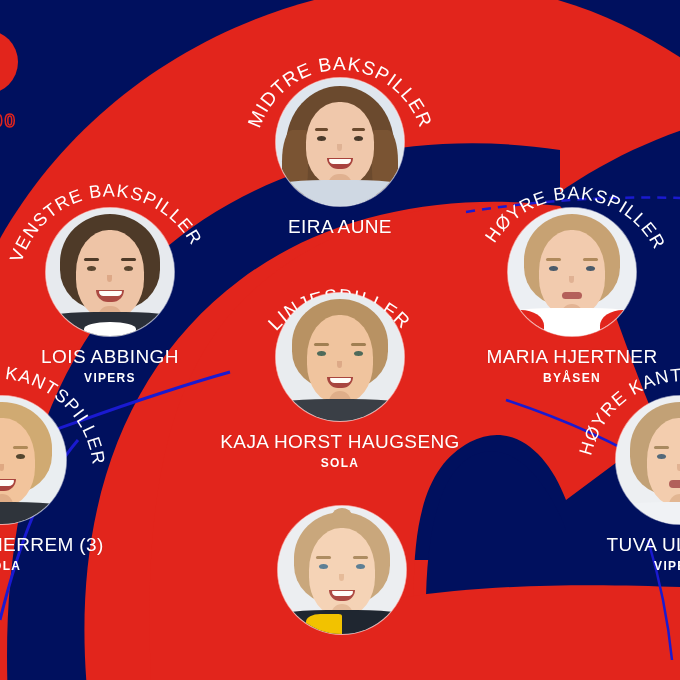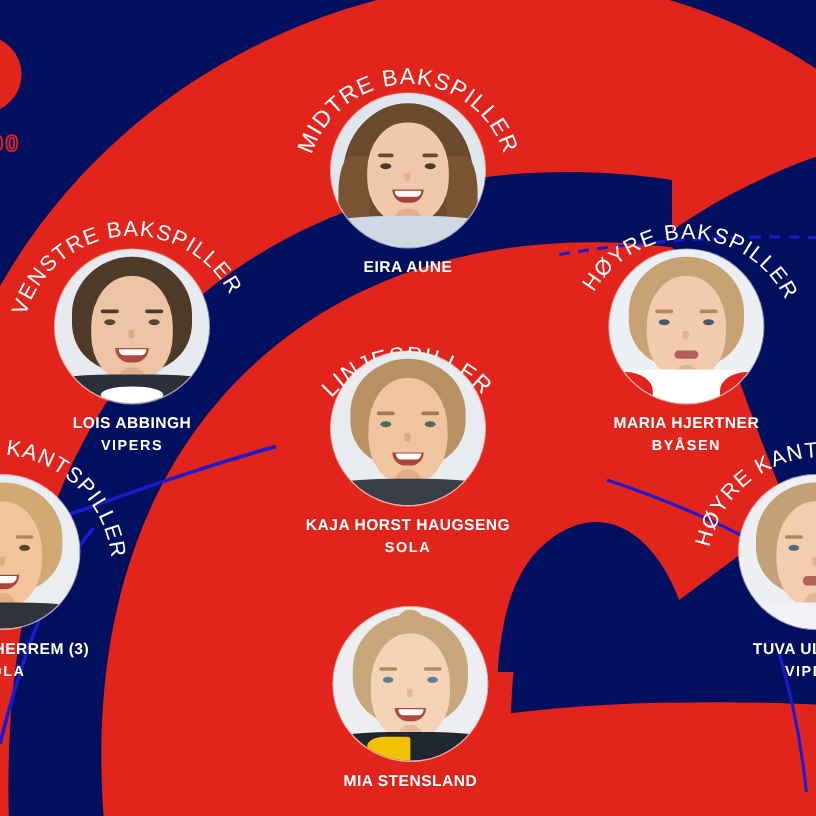--- a/index.html
+++ b/index.html
@@ -43,22 +43,22 @@
     width:128px; height:128px;
     border-radius:50%;
     background:#ffffff;
     overflow:hidden;
     box-shadow:0 0 0 1px rgba(255,255,255,0.6);
   }
   .avatar .face { position:absolute; inset:0; }
 
   .pname {
     margin-top:-46px;
-    font-size:13px;
-    font-weight:700;
+    font-size:19px;
+    font-weight:400;
     color:#ffffff;
     letter-spacing:0.4px;
     white-space:nowrap;
     line-height:1.15;
     text-shadow:0 0 2px rgba(0,0,0,0.10);
   }
   .pclub {
     margin-top:3px;
     font-size:12px;
     font-weight:700;
@@ -360,16 +360,15 @@
           <div class="brow" style="left:38px;top:50px;background:#ae8d62;width:15px"></div>
           <div class="brow" style="left:75px;top:50px;background:#ae8d62;width:15px"></div>
           <div class="eye" style="left:41px;top:58px;background:#5d7f95"></div>
           <div class="eye" style="left:78px;top:58px;background:#5d7f95"></div>
           <div class="nose" style="left:61px;top:68px;background:#e6bb99"></div>
           <div class="mouth" style="left:51px;top:84px;width:26px;height:11px;background:#ad4a43"></div>
           <div class="teeth" style="left:54px;top:85px;width:21px;height:5px"></div>
         </div>
       </div>
     </div>
-    <div class="pname">MIA STENSLAND</div>
   </div>
 
 </div>
 
 </body></html>

